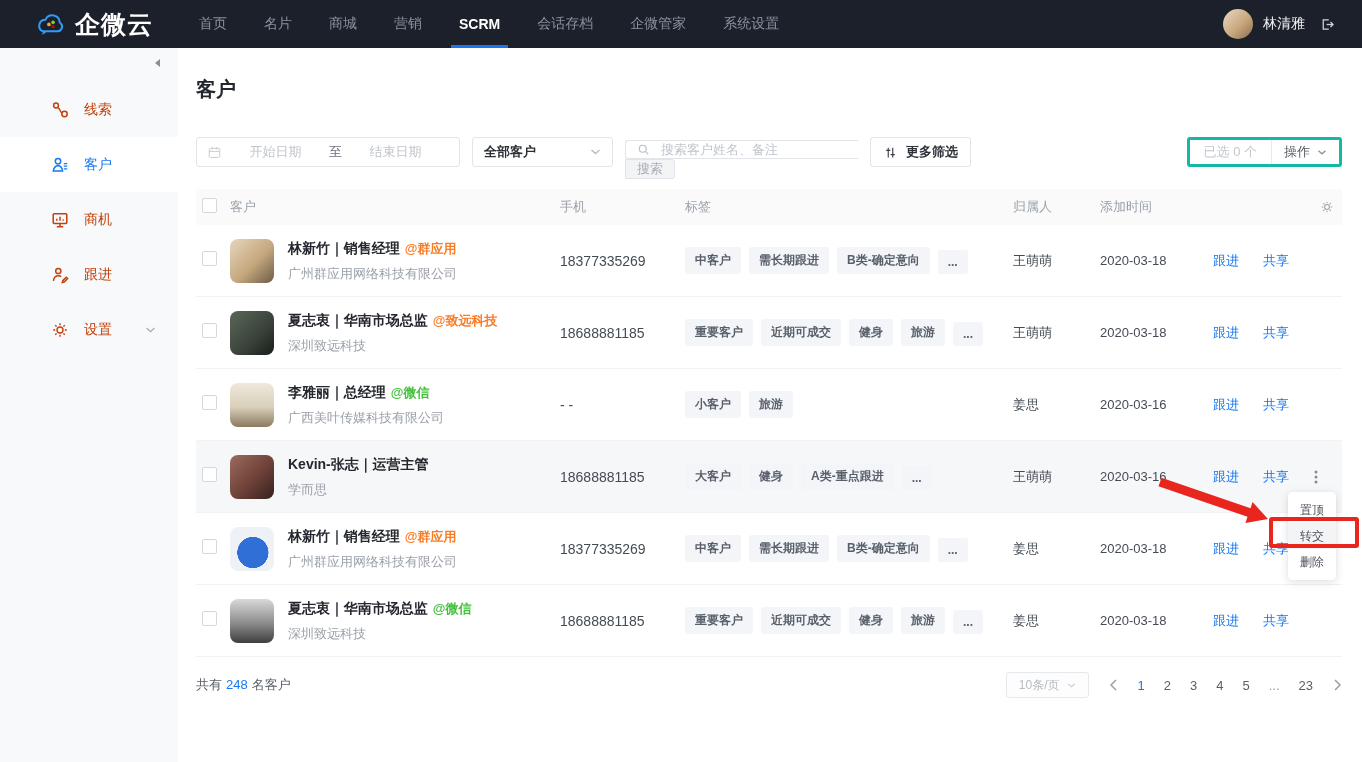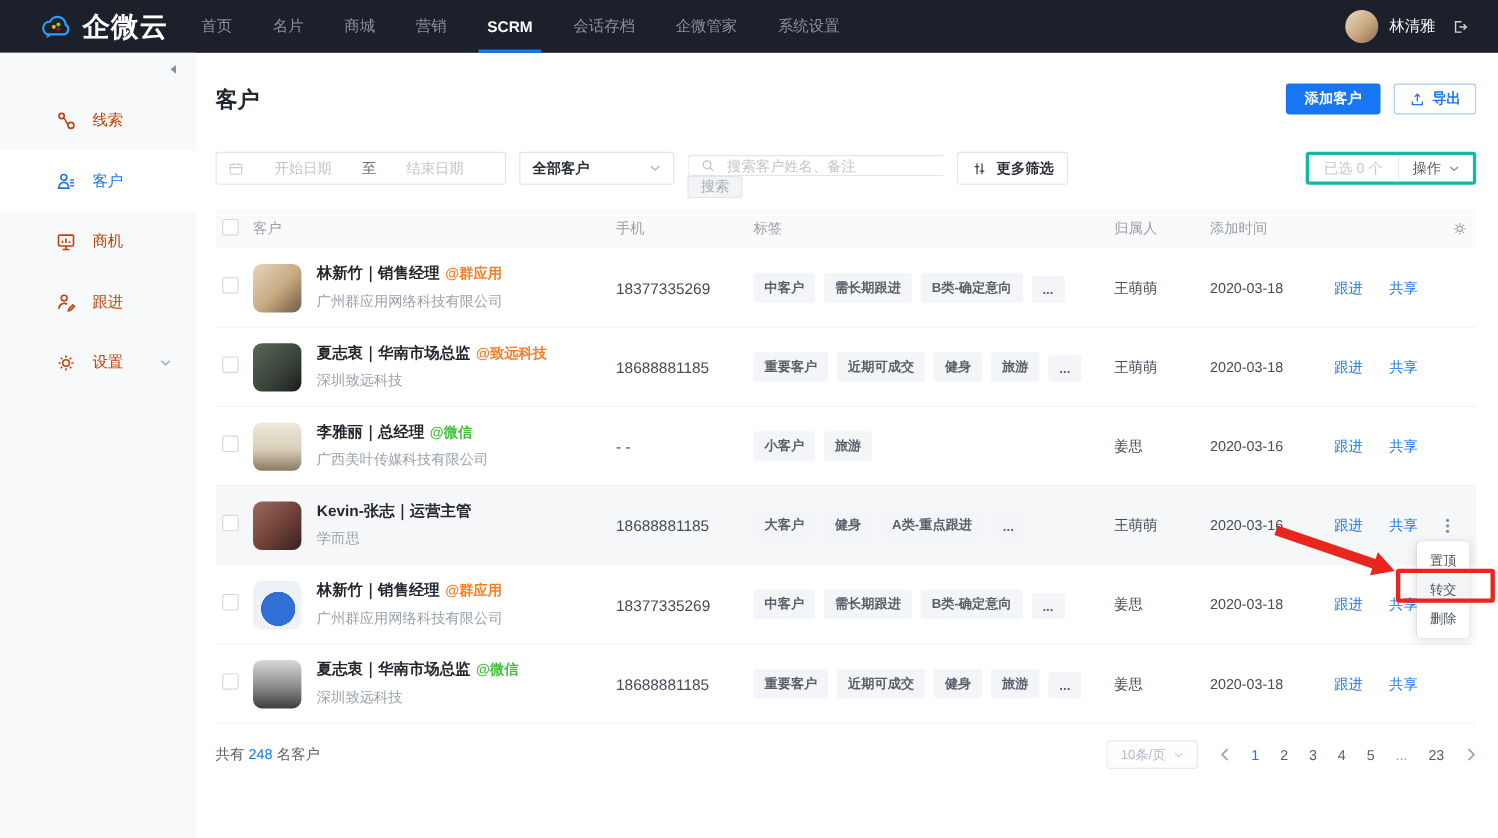--- a/index.html
+++ b/index.html
@@ -6,21 +6,21 @@
   html,body { margin:0; padding:0; }
   body {
     width:1362px; height:762px; position:relative; overflow:hidden;
     background:#fff; font-family:"Liberation Sans","DejaVu Sans",sans-serif;
     color:#24272e;
   }
   
   .topnav { height:48px; background:#1c202b; display:flex; align-items:center; }
   .brand { width:178px; display:flex; align-items:center; gap:9px; padding-left:36px; flex:none; }
   .brand-name { color:#fff; font-size:25px; font-weight:bold; letter-spacing:1px; }
-  .nav-items { display:flex; gap:27px; height:48px; align-items:stretch; }
+  .nav-items { display:flex; gap:27px; margin-left:16px; height:48px; align-items:stretch; }
   .nav-item { color:#8a909c; font-size:14px; display:flex; align-items:center; padding:0 5px; position:relative; cursor:pointer; }
   .nav-item.active { color:#fff; font-weight:bold; }
   .nav-item.active::after { content:""; position:absolute; left:-3px; right:-3px; bottom:0; height:3px; background:#1777f2; }
   .nav-right { margin-left:auto; display:flex; align-items:center; gap:10px; padding-right:26px; }
   .user-avatar { width:30px; height:30px; border-radius:50%; }
   .user-name { color:#f2f3f5; font-size:14px; }
   .logout { display:flex; cursor:pointer; margin-left:4px; }
 
   
   .layout { display:flex; height:714px; }
@@ -199,32 +199,20 @@
         <svg width="11" height="8" viewBox="0 0 11 8" fill="none" stroke="#adb3bc" stroke-width="1.4">
             <path d="M1.5 2l4 3.5L9.5 2"></path>
           </svg>
       </span>
     </div>
   </aside>
 
   <main class="main">
     <div class="title-row">
       <h1 class="page-title">客户</h1>
-      <div class="title-btns">
-        <button class="btn-primary">添加客户</button>
-        <button class="btn-export">
-          <span style="display:flex">
-            <svg width="15" height="15" viewBox="0 0 20 20" fill="none" stroke="#1777f2" stroke-width="1.6">
-              <path d="M10 12.5V3.8M6.8 6.6L10 3.4l3.2 3.2"></path>
-                <path d="M4 12.5v3.7h12v-3.7"></path>
-            </svg>
-          </span>
-          <span>导出</span>
-        </button>
-      </div>
     </div>
 
     <div class="filter-row">
       <div class="daterange">
         <span style="display:flex">
           <svg width="15" height="15" viewBox="0 0 20 20" fill="none" stroke="#c6cbd2" stroke-width="1.3">
             <rect x="3" y="4.5" width="14" height="12" rx="1.5"></rect>
               <path d="M3 8.5h14M7 3v3M13 3v3"></path>
           </svg>
         </span>

